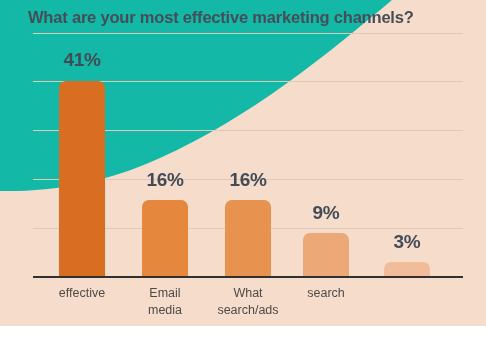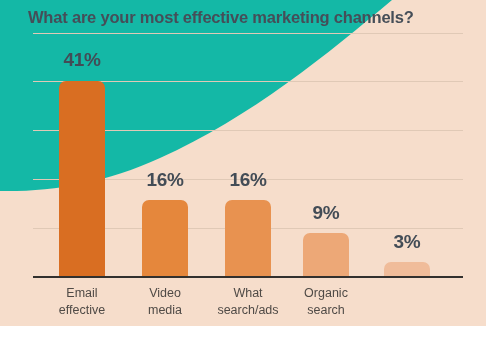--- a/index.html
+++ b/index.html
@@ -105,48 +105,46 @@
     <div class="gridline" style="top:179px;"></div>
     <div class="gridline" style="top:228px;"></div>
   </div>
 
   <div id="plot-area">
 
     <div class="bar-group" style="left:39px;">
       <div class="bar" style="height:196px; background:#d96e22;"></div>
       <div class="bar-value" style="top:49px;">41%</div>
       <div class="bar-label">
-        <div>Email</div>
         <div>effective</div>
       </div>
     </div>
 
     <div class="bar-group" style="left:122px;">
       <div class="bar" style="height:77px; background:#e5873c;"></div>
       <div class="bar-value" style="top:169px;">16%</div>
       <div class="bar-label">
-        <div>Video</div>
+        <div>Email</div>
         <div>media</div>
       </div>
     </div>
 
     <div class="bar-group" style="left:205px;">
       <div class="bar" style="height:77px; background:#e89250;"></div>
       <div class="bar-value" style="top:169px;">16%</div>
       <div class="bar-label">
         <div>What</div>
         <div>search/ads</div>
       </div>
     </div>
 
     <div class="bar-group" style="left:283px;">
       <div class="bar" style="height:44px; background:#eda877;"></div>
       <div class="bar-value" style="top:202px;">9%</div>
       <div class="bar-label">
-        <div>Organic</div>
         <div>search</div>
       </div>
     </div>
 
     <div class="bar-group" style="left:364px;">
       <div class="bar" style="height:15px; background:#f0bc9a;"></div>
       <div class="bar-value" style="top:231px;">3%</div>
     </div>
 
   </div>

